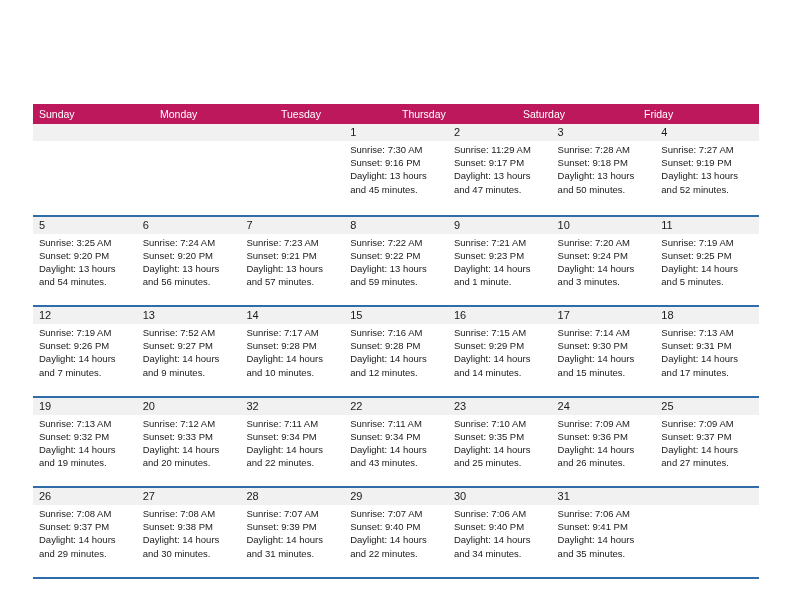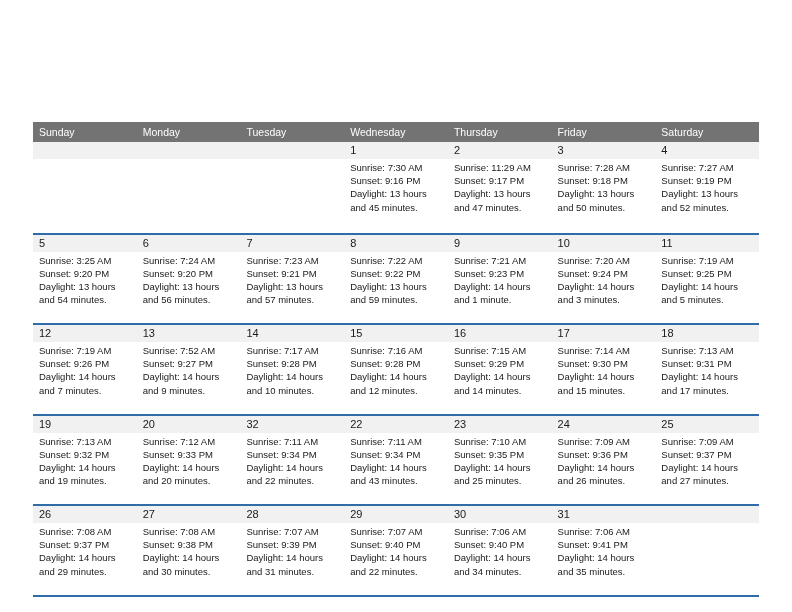--- a/index.html
+++ b/index.html
@@ -85,23 +85,22 @@
 
   
   .calendar {
     position: absolute;
     left: 33px;
     top: 104px;
     width: 726px;
   }
   .dow-row {
     display: flex;
-    background: #737373;
+    background: #be185d;
     height: 20px;
-    margin-top: 18px;
   }
   .dow {
     flex: 1 1 0;
     min-width: 0;
     color: #ffffff;
     font-size: 10.5px;
     line-height: 20px;
     padding-left: 6px;
     box-sizing: border-box;
   }
@@ -153,24 +152,23 @@
 <body>
 
 <div class="page">
 
 
   <div class="calendar">
     <div class="dow-row">
       <div class="dow">Sunday</div>
       <div class="dow">Monday</div>
       <div class="dow">Tuesday</div>
-      <div class="dow">Wednesday</div>
       <div class="dow">Thursday</div>
+      <div class="dow">Saturday</div>
       <div class="dow">Friday</div>
-      <div class="dow">Saturday</div>
     </div>
 
     <div id="weeks-container">
         <div class="week-row">
           <div class="cell empty">
             <div class="datebar"></div>
           </div>
           <div class="cell empty">
             <div class="datebar"></div>
           </div>

